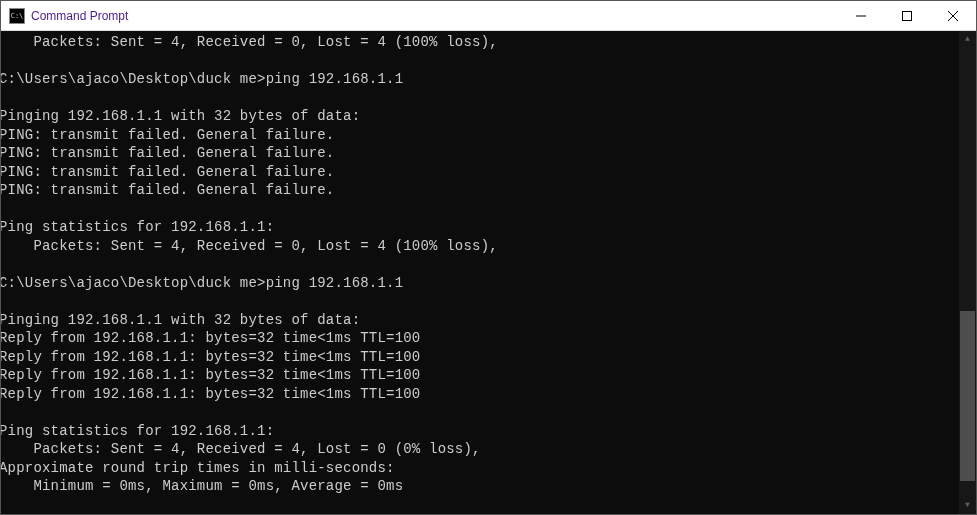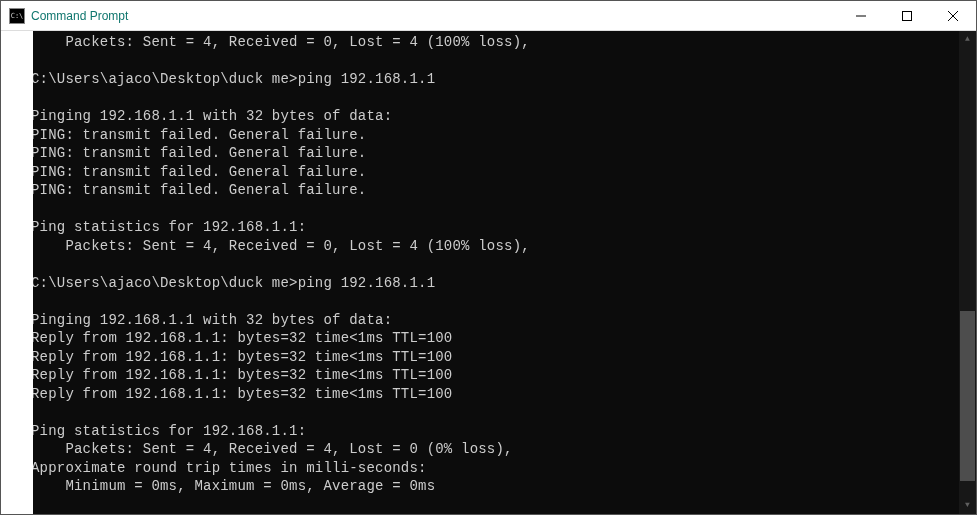--- a/index.html
+++ b/index.html
@@ -37,21 +37,21 @@
       border: 1px solid #888;
       display: flex;
       align-items: center;
       justify-content: center;
       font-size: 7px;
       color: #ccc;
       font-family: monospace;
     }
     .titlebar-title {
       font-size: 12px;
-      color: #0f766e;
+      color: #4c1d95;
       flex: 1;
     }
     .titlebar-buttons {
       display: flex;
       height: 100%;
     }
     .titlebar-btn {
       width: 46px;
       height: 100%;
       display: flex;
@@ -66,21 +66,20 @@
       background: #0c0c0c;
       color: #cccccc;
       font-family: Consolas, "Courier New", monospace;
       font-size: 14px;
       line-height: 18.5px;
       padding: 0 0 0 0;
       overflow: hidden;
       position: relative;
       white-space: pre;
       letter-spacing: 0.2px;
-      margin-left: 32px;
     }
     .terminal-content {
       position: absolute;
       top: 2px;
       left: -2px;
     }
     .line {
       white-space: pre;
     }
     .scrollbar {

